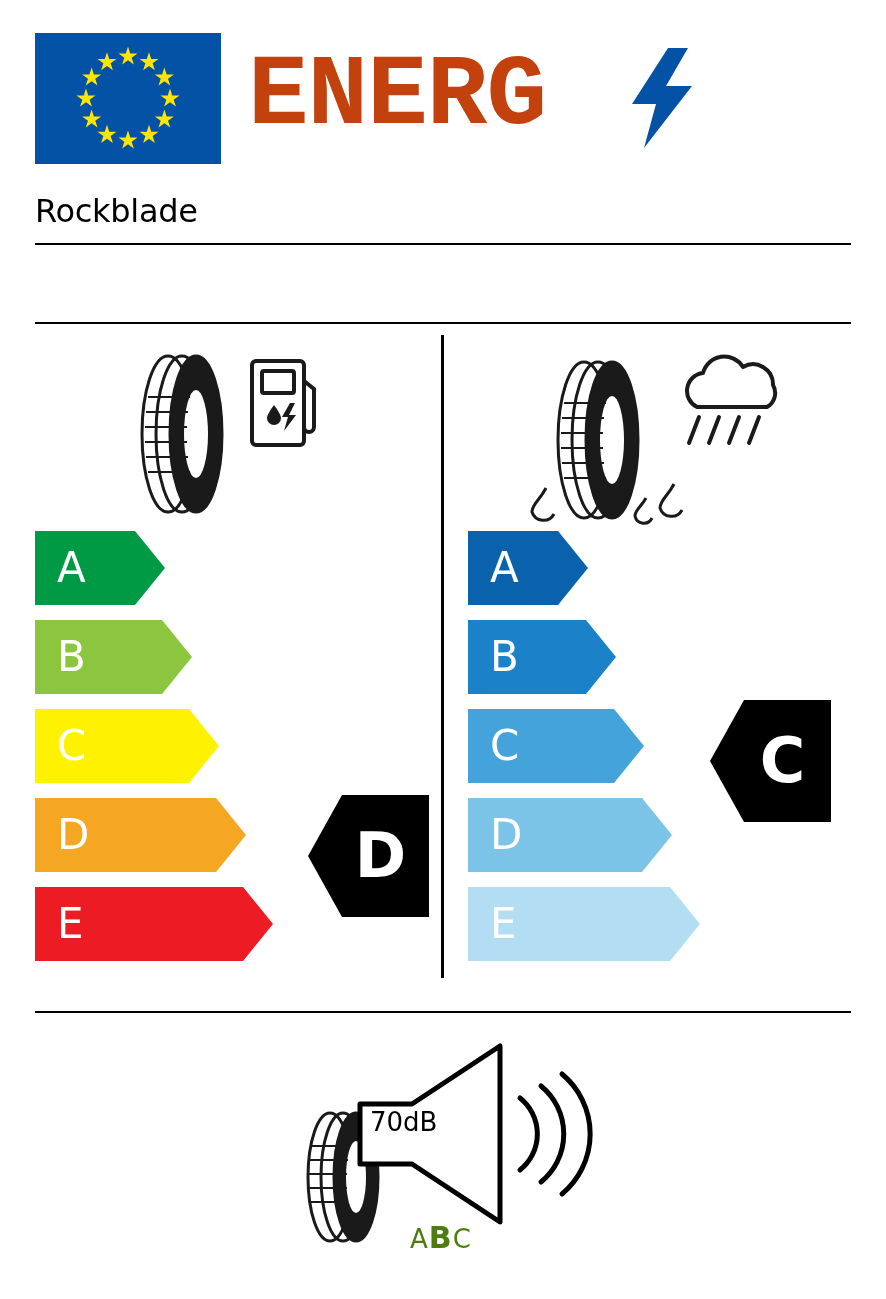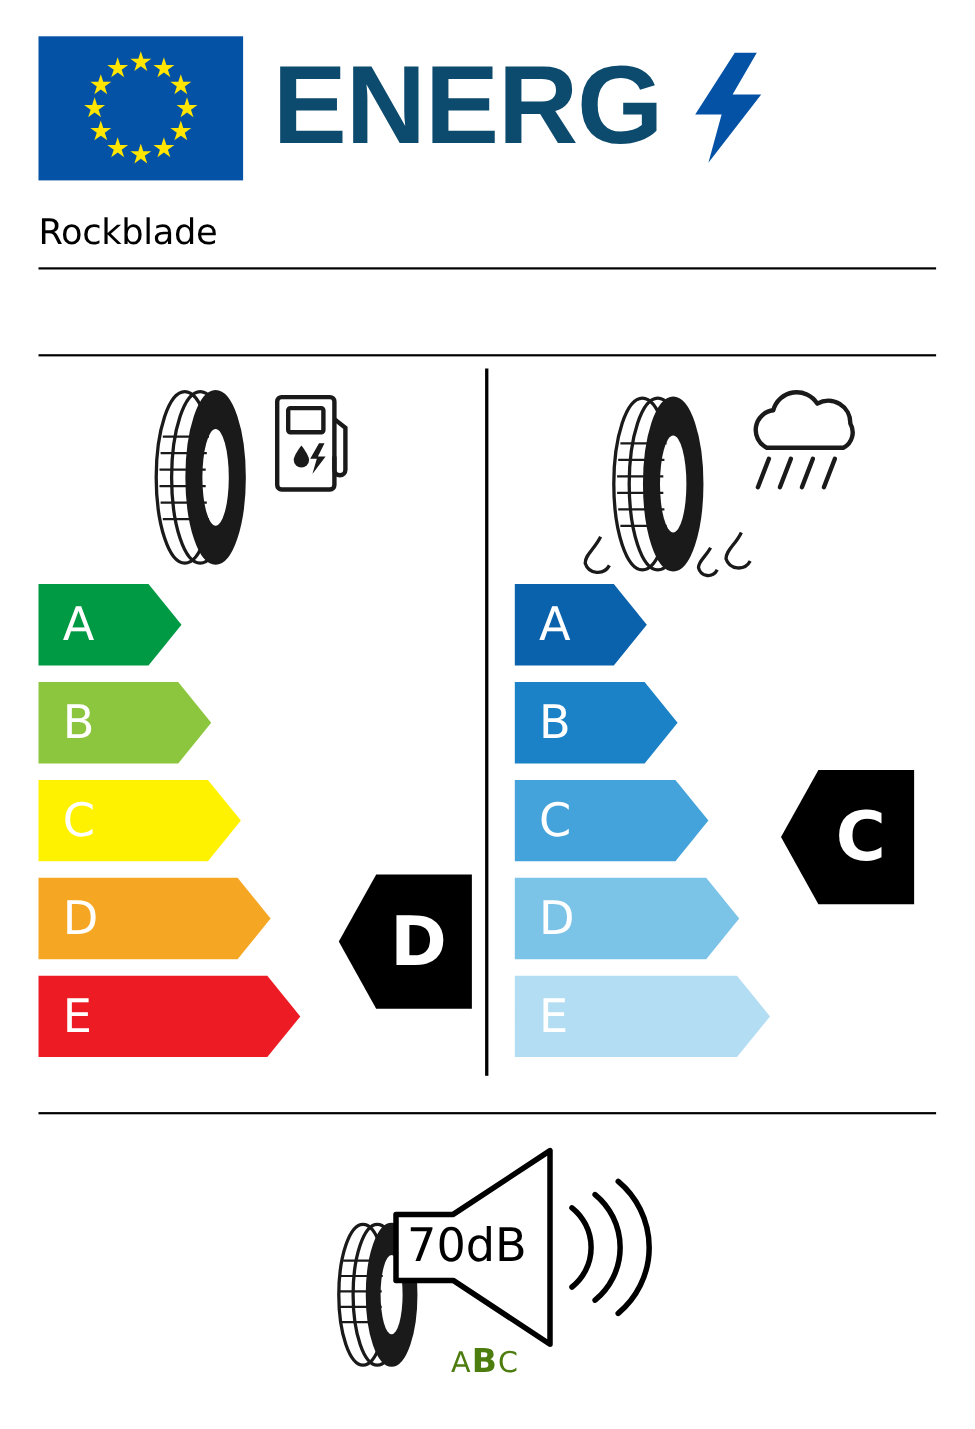--- a/index.html
+++ b/index.html
@@ -23,22 +23,22 @@
   }
   .eu-stars {
     position: absolute; inset: 0;
   }
   .energy-word {
     position: absolute;
     left: 248px; top: 46px;
     font-size: 101px;
     font-weight: bold;
     letter-spacing: -1px;
-    color: #0c4a6e;
-    font-family: Liberation Sans, sans-serif;
+    color: #c2410c;
+    font-family: Liberation Mono, monospace;
     line-height: 1;
   }
   .bolt {
     position: absolute;
     left: 632px; top: 48px;
     width: 60px; height: 100px;
   }
 
   .brand-name {
     position: absolute;
@@ -101,21 +101,21 @@
     font-size: 62px;
     font-weight: bold;
     padding-left: 24px;
     line-height: 1;
   }
 
   
   .noise-db {
     position: absolute;
     left: 370px; top: 1107px;
-    font-size: 42px;
+    font-size: 26px;
     color: #000;
   }
   .noise-classes {
     position: absolute;
     left: 410px; top: 1220px;
     font-size: 26px;
     color: #4d7c0f;
     letter-spacing: 1px;
   }
   .noise-classes .sel {

